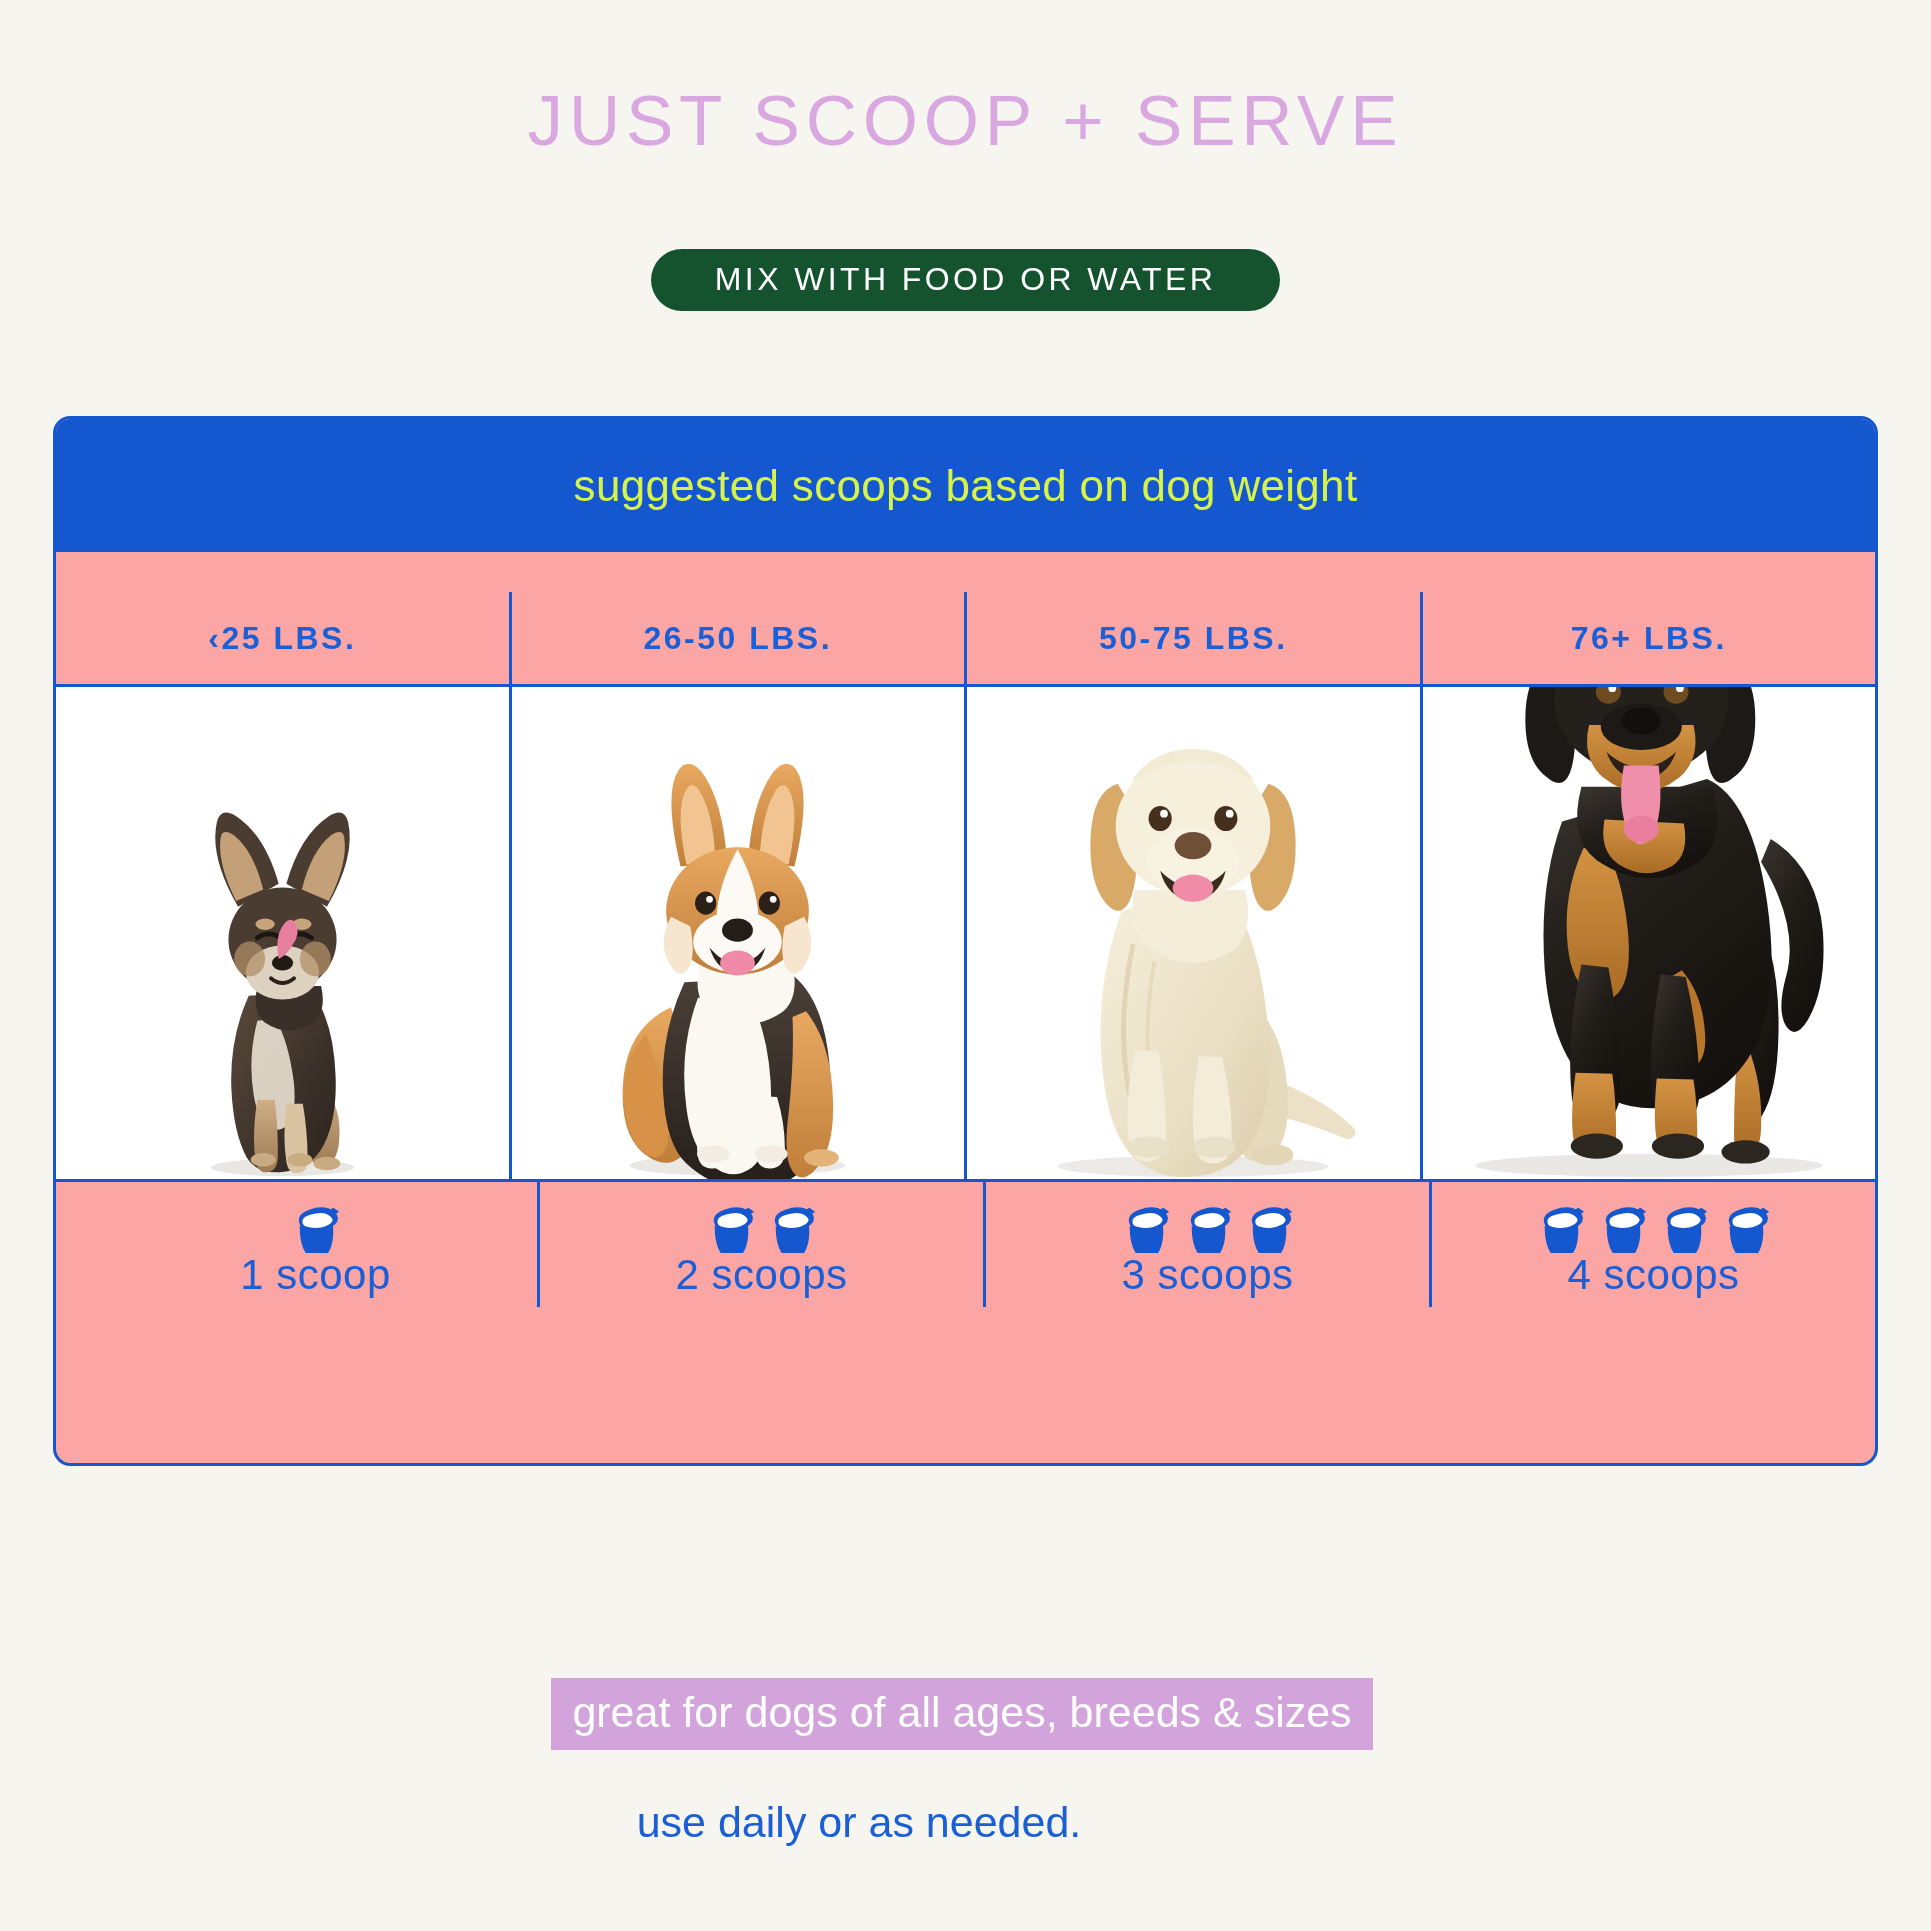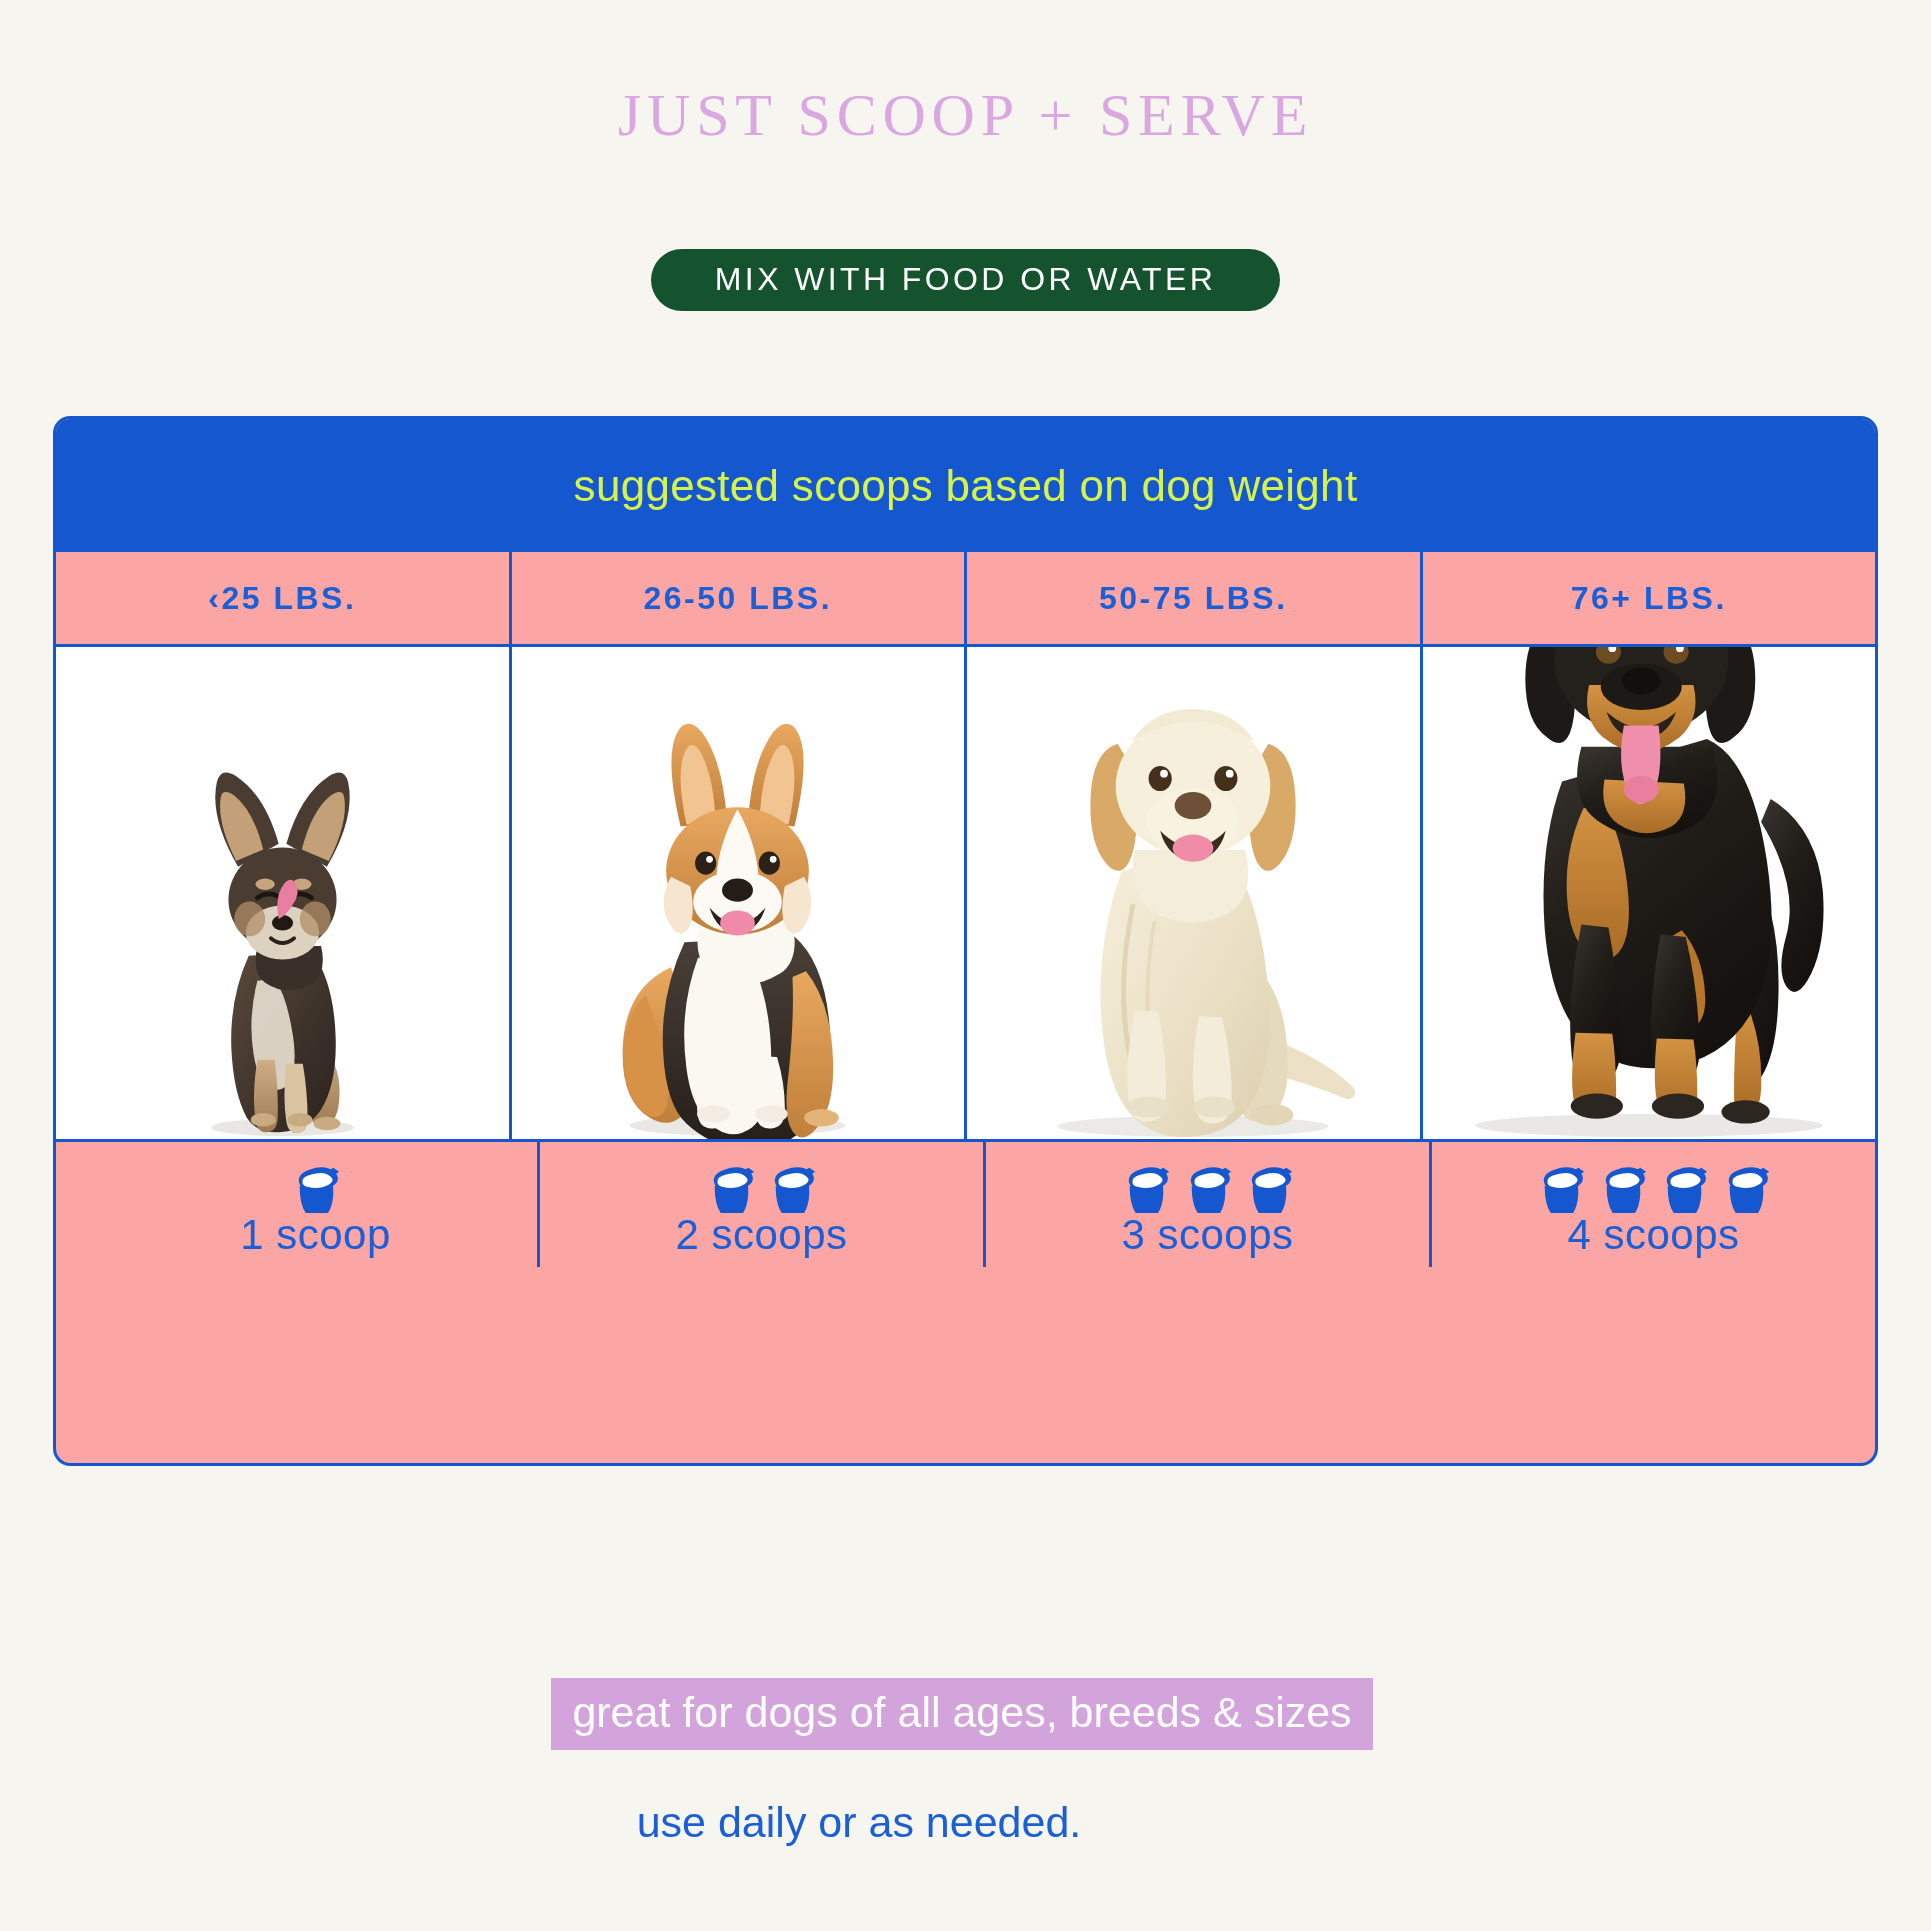--- a/index.html
+++ b/index.html
@@ -8,22 +8,22 @@
     background:#f7f5ef;
     font-family:"Liberation Sans", sans-serif;
     overflow:hidden;
   }
   .page{position:relative;width:1931px;height:1931px;}
 
   
   .title{
     position:absolute;top:85px;left:0;width:1931px;
     text-align:center;
-    font-family:Liberation Serif, serif;
-    font-size:60px;
+    font-family:Liberation Sans, sans-serif;
+    font-size:71px;
     font-weight:400;
     letter-spacing:5.8px;
     color:#d9a8e0;
     line-height:1;
   }
   .subtitle-wrap{
     position:absolute;top:249px;left:0;width:1931px;text-align:center;
   }
   .subtitle-pill{
     display:inline-block;
@@ -56,20 +56,21 @@
   .table-header span{
     color:#d5f34a;
     font-size:44px;
     font-weight:400;
     letter-spacing:0.3px;
   }
   .col-head-row{
     display:flex;
     height:92px;
     border-bottom:3.9px solid #1457cf;
+    margin-top:40px;
   }
   .col-head{
     flex:1 1 0;
     display:flex;align-items:center;justify-content:center;
     border-right:3.9px solid #1457cf;
     color:#1a5fd6;
     font-size:32px;
     font-weight:700;
     letter-spacing:2.5px;
     box-sizing:border-box;

